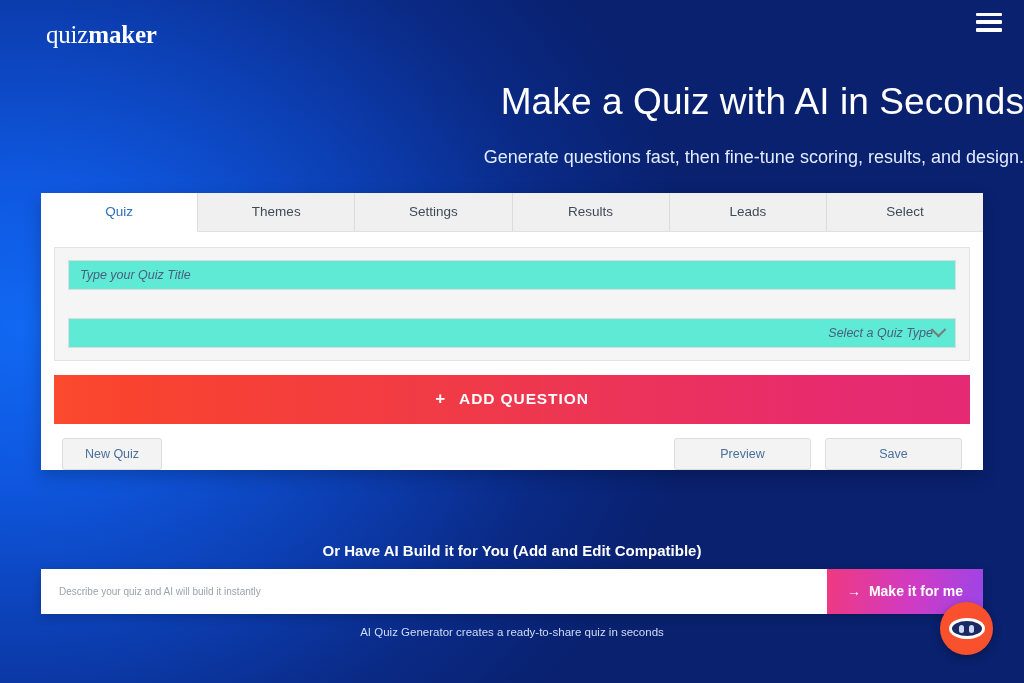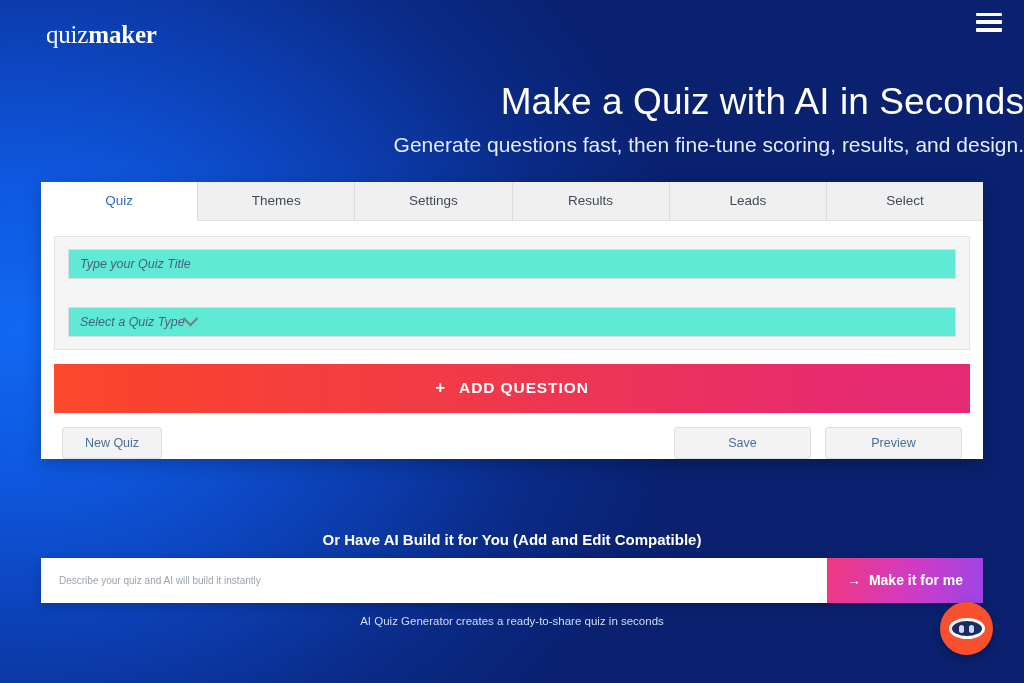--- a/index.html
+++ b/index.html
@@ -61,23 +61,23 @@
   }
   .hero h1 {
     color: #ffffff;
     font-size: 37px;
     font-weight: 400;
     letter-spacing: 0.1px;
     line-height: 1.15;
   }
   .hero p {
     color: #e3ecff;
-    font-size: 21px;
+    font-size: 18px;
     font-weight: 400;
-    margin-top: 9px;
+    margin-top: 23px;
   }
 
   
   .builder {
     width: 942px;
     margin: 25px auto 0;
     background: #ffffff;
     box-shadow: 0 6px 16px rgba(0,0,0,0.22);
   }
 
@@ -118,21 +118,21 @@
     border: 1px solid #dcdcdc;
     display: flex;
     align-items: center;
     padding: 0 11px;
     font-size: 12.5px;
     color: #4a6080;
     cursor: text;
     font-style: italic;
   }
   .field + .field { margin-top: 9px; cursor: pointer; }
-  .field.select { justify-content: flex-start; margin-top: 28px; }
+  .field.select { justify-content: flex-end; margin-top: 28px; }
   .chevron {
     width: 11px; height: 11px;
     border-right: 2px solid #7a7a7a;
     border-bottom: 2px solid #7a7a7a;
     transform: rotate(45deg) translate(-2px,-2px);
   }
 
   .add-question {
     margin: 14px 13px 0;
     height: 49px;
@@ -296,22 +296,22 @@
   </div>
 
   <div class="add-question">
     <span class="plus">+</span>
     <span>ADD QUESTION</span>
   </div>
 
   <div class="actions">
     <div class="btn">New Quiz</div>
     <div class="actions-right">
+      <div class="btn wide">Preview</div>
       <div class="btn wide">Save</div>
-      <div class="btn wide">Preview</div>
     </div>
   </div>
 
 </div>
 
 <div class="ai-section">
   <div class="ai-title">Or Have AI Build it for You (Add and Edit Compatible)</div>
   <div class="ai-bar">
     <div class="ai-input">Describe your quiz and AI will build it instantly</div>
     <div class="ai-button">

